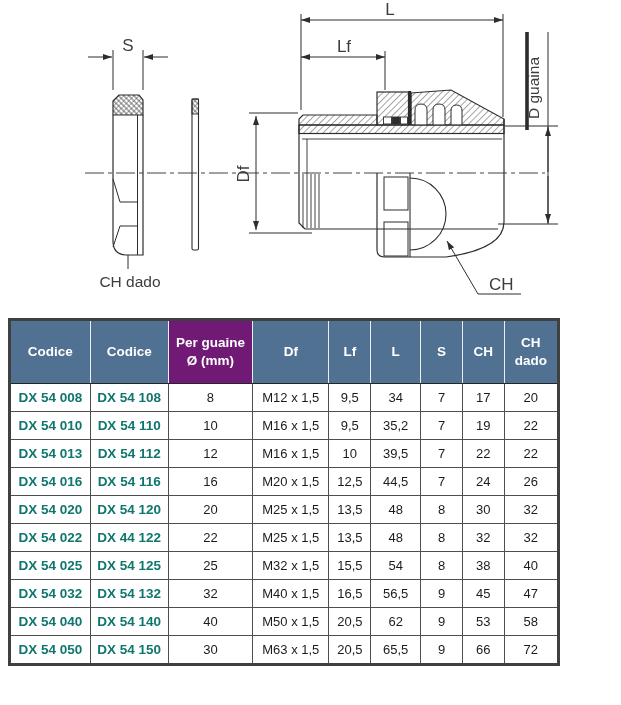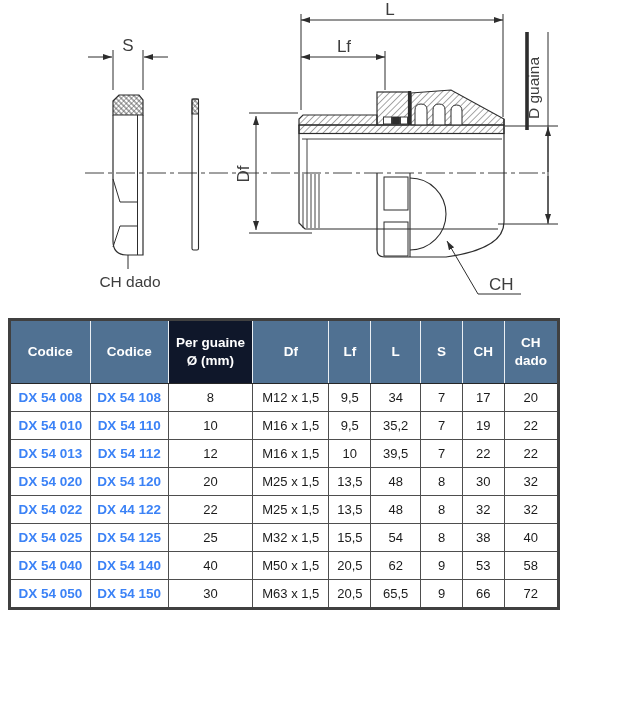--- a/index.html
+++ b/index.html
@@ -24,21 +24,21 @@
     border-bottom:1.5px solid #262626;
     padding:0 2px;
   }
   .spec-table thead th:last-child{border-right:none;}
   .spec-table tbody td{
     height:27px;text-align:center;vertical-align:middle;
     font-size:13px;color:#1b1b1b;
     border:1px solid #4e4e4e;
     padding:0 2px;
   }
-  .spec-table tbody td.code{font-weight:bold;font-size:13.5px;color:#3b82f6;}
+  .spec-table tbody td.code{font-weight:bold;font-size:13.5px;color:#0f766e;}
 </style>
 </head>
 <body>
 
 <div class="drawing-wrap">
 <svg width="621" height="316" viewBox="0 0 621 316">
   <defs>
     <pattern id="hatch" width="4.6" height="4.6" patternUnits="userSpaceOnUse" patternTransform="rotate(45)">
       <line x1="0" y1="0" x2="0" y2="4.6" stroke="#3c3c3c" stroke-width="0.9"></line>
     </pattern>
@@ -159,21 +159,21 @@
       <col style="width:7.6%">
       <col style="width:9.1%">
     <col style="width:7.6%">
       <col style="width:7.6%">
       <col style="width:9.9%">
   </colgroup>
   <thead>
     <tr>
         <th style="background: rgb(80, 113, 146);">Codice</th>
         <th style="background: rgb(80, 113, 146);">Codice</th>
-        <th style="background: #0f172a;">Per guaine
+        <th style="background: #701a75;">Per guaine
 Ø (mm)</th>
         <th style="background: rgb(80, 113, 146);">Df</th>
         <th style="background: rgb(80, 113, 146);">Lf</th>
         <th style="background: rgb(80, 113, 146);">L</th>
         <th style="background: rgb(80, 113, 146);">S</th>
         <th style="background: rgb(80, 113, 146);">CH</th>
         <th style="background: rgb(80, 113, 146);">CH
 dado</th>
       </tr>
   </thead>
@@ -205,20 +205,31 @@
         <td class="code">DX 54 112</td>
         <td>12</td>
         <td>M16 x 1,5</td>
         <td>10</td>
         <td>39,5</td>
         <td>7</td>
         <td>22</td>
         <td>22</td>
       </tr>
       <tr>
+        <td class="code">DX 54 016</td>
+        <td class="code">DX 54 116</td>
+        <td>16</td>
+        <td>M20 x 1,5</td>
+        <td>12,5</td>
+        <td>44,5</td>
+        <td>7</td>
+        <td>24</td>
+        <td>26</td>
+      </tr>
+      <tr>
         <td class="code">DX 54 020</td>
         <td class="code">DX 54 120</td>
         <td>20</td>
         <td>M25 x 1,5</td>
         <td>13,5</td>
         <td>48</td>
         <td>8</td>
         <td>30</td>
         <td>32</td>
       </tr>
@@ -236,20 +247,31 @@
       <tr>
         <td class="code">DX 54 025</td>
         <td class="code">DX 54 125</td>
         <td>25</td>
         <td>M32 x 1,5</td>
         <td>15,5</td>
         <td>54</td>
         <td>8</td>
         <td>38</td>
         <td>40</td>
+      </tr>
+      <tr>
+        <td class="code">DX 54 032</td>
+        <td class="code">DX 54 132</td>
+        <td>32</td>
+        <td>M40 x 1,5</td>
+        <td>16,5</td>
+        <td>56,5</td>
+        <td>9</td>
+        <td>45</td>
+        <td>47</td>
       </tr>
       <tr>
         <td class="code">DX 54 040</td>
         <td class="code">DX 54 140</td>
         <td>40</td>
         <td>M50 x 1,5</td>
         <td>20,5</td>
         <td>62</td>
         <td>9</td>
         <td>53</td>

